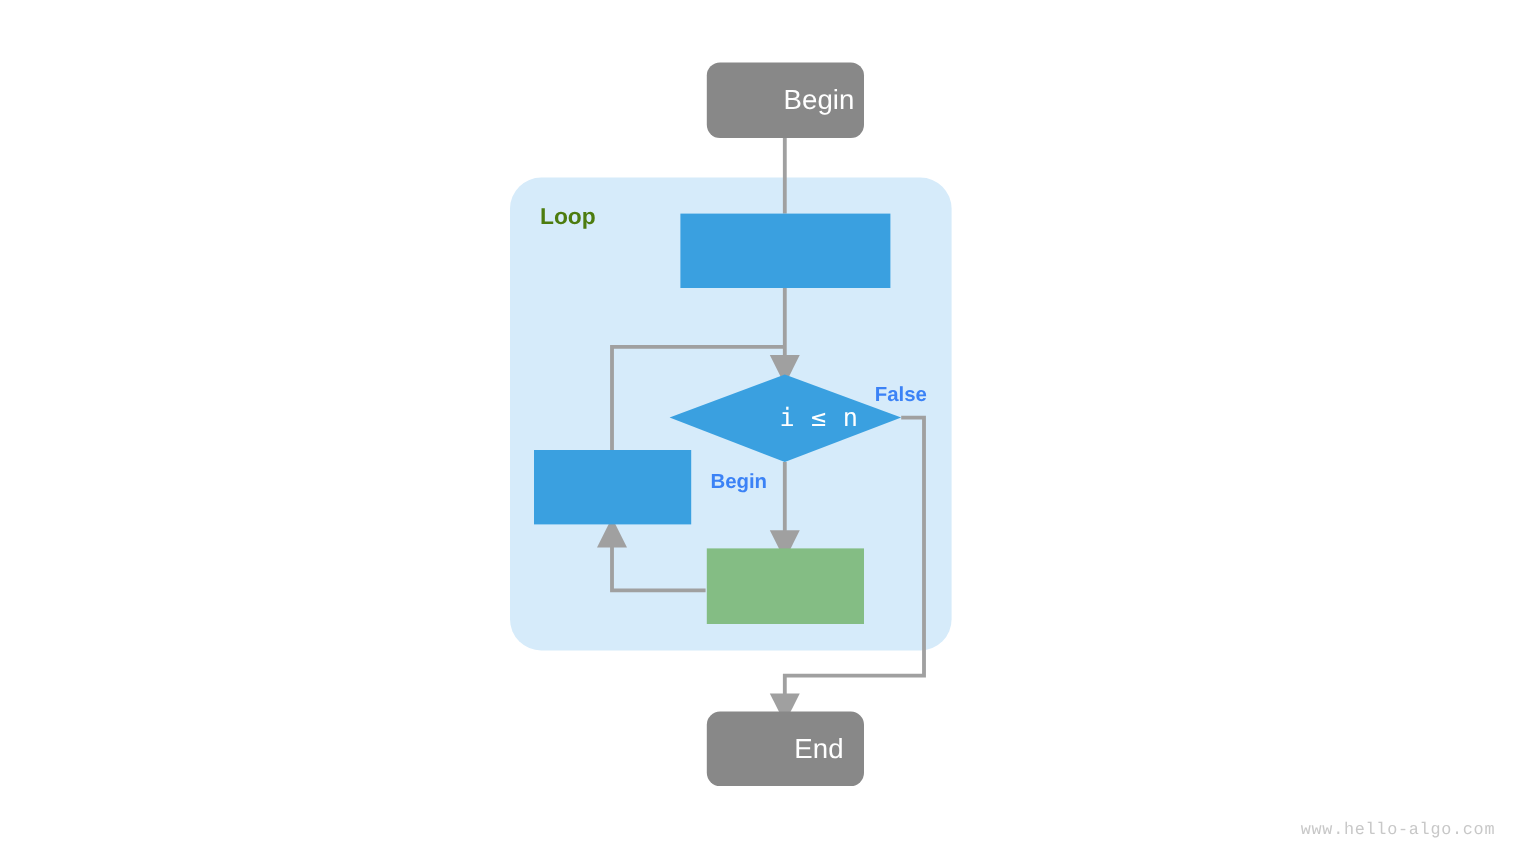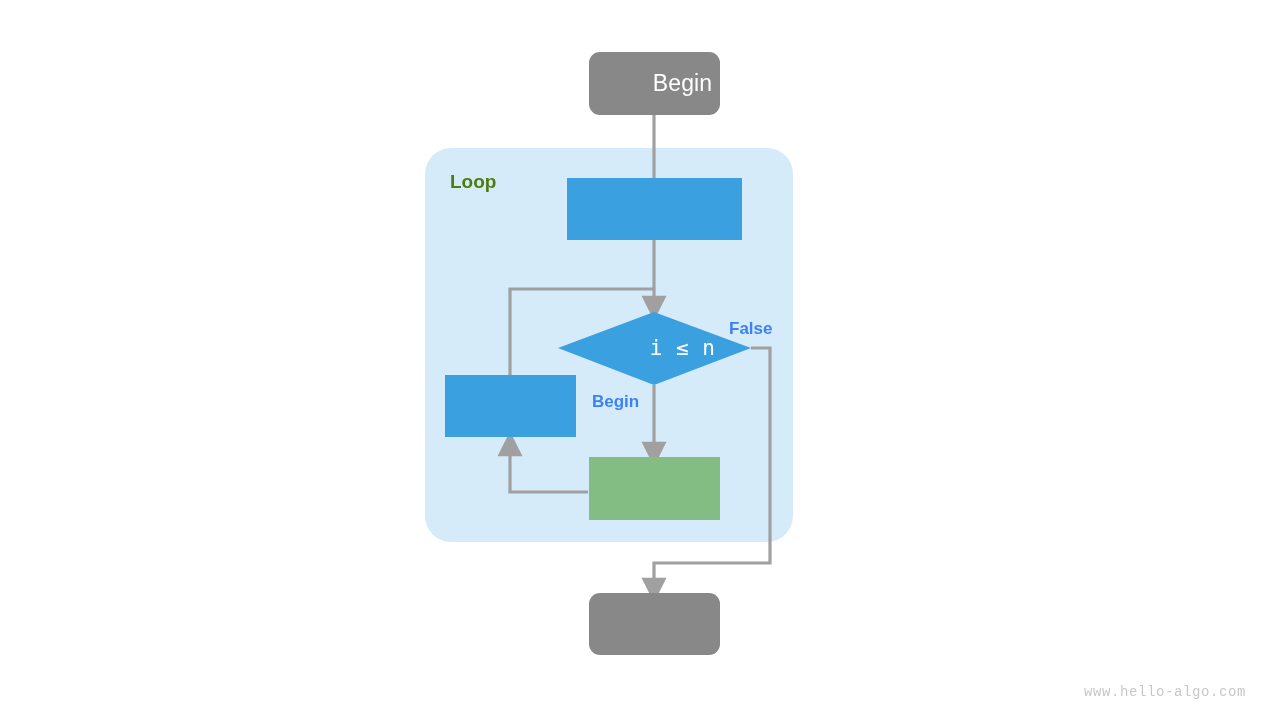--- a/index.html
+++ b/index.html
@@ -126,20 +126,23 @@
     <span class="lbl-main">Begin</span>
   </div>
 
 
   <div class="node-label" style="left:558px; top:312px; width:193px; height:73px;">
     <span class="lbl-code" style="font-size:21px; margin-top:0;">i ≤ n</span>
   </div>
 
 
 
+  <div class="node-label" style="left:589px; top:593px; width:131px; height:62px;">
+    <span class="lbl-main">End</span>
+  </div>
 
   <div class="edge-label" style="left:592px; top:392px;">Begin</div>
 
   <div class="edge-label" style="left:729px; top:319px;">False</div>
 
   <div class="watermark">www.hello-algo.com</div>
 
 </div>
 
 </body></html>

